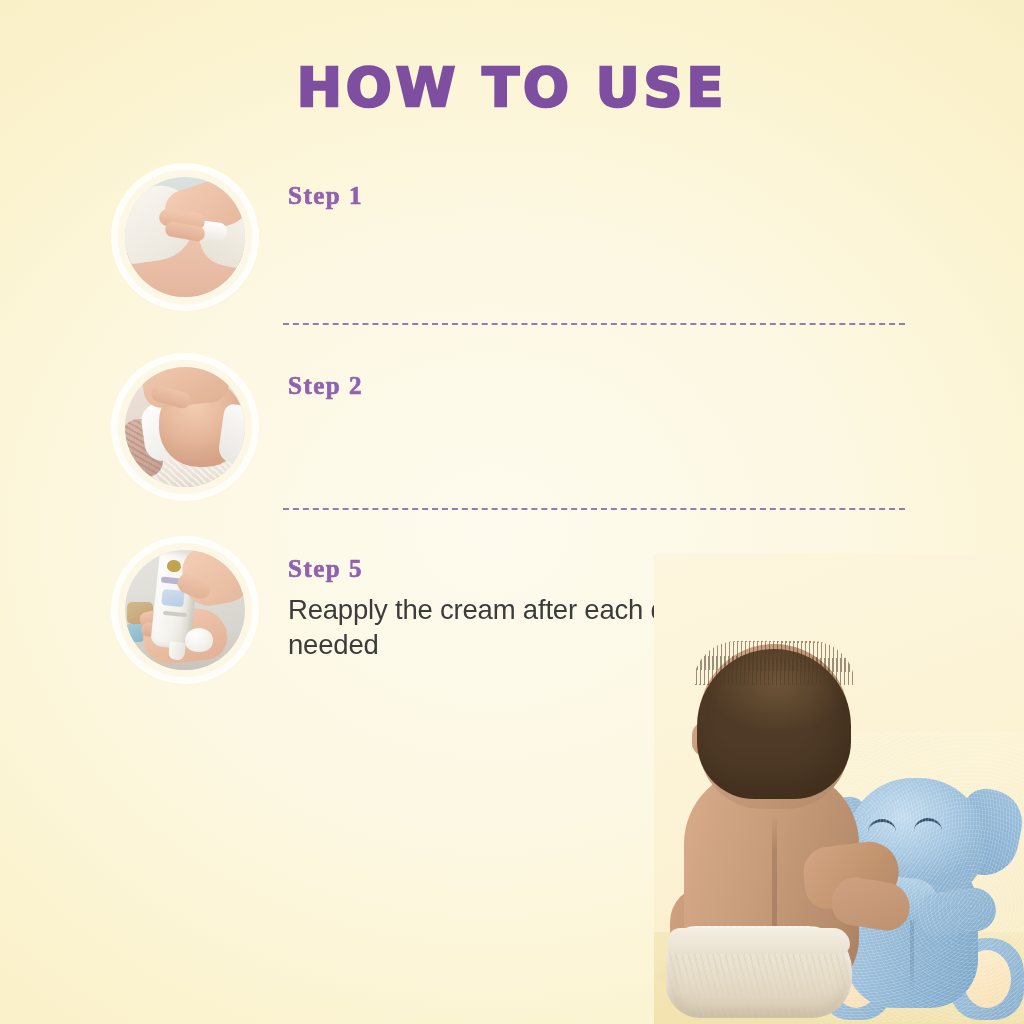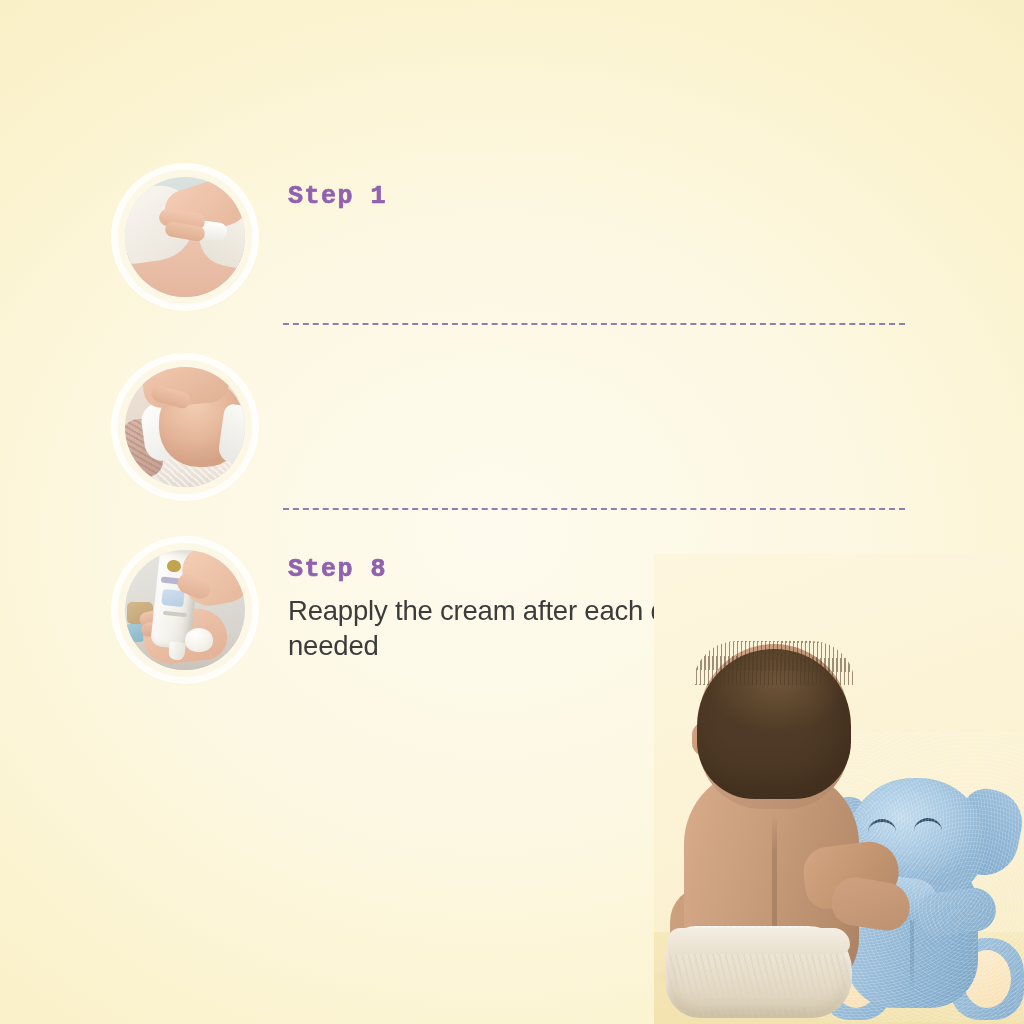--- a/index.html
+++ b/index.html
@@ -58,21 +58,21 @@
     overflow:hidden;
   }
 
   .step-text {
     position:absolute;
     left:170px;
     top:12px;
     width:640px;
   }
   .step-label {
-    font-family:Liberation Mono, monospace;
+    font-family:Liberation Serif, serif;
     font-size:25px;
     font-weight:bold;
     letter-spacing:1.5px;
     color:#9061ae;
     -webkit-text-stroke:0.7px #9061ae;
     paint-order:stroke fill;
     margin-bottom:9px;
   }
   .step-desc {
     font-size:27.5px;
@@ -353,20 +353,21 @@
   #t3-fing2 { left:16px; top:70px; width:52px; height:14px; border-radius:8px;
              background:linear-gradient(180deg,#edc3aa,#dcab8f); transform:rotate(-8deg); }
   #t3-blob { left:60px; top:78px; width:28px; height:24px; border-radius:50% 50% 45% 45%;
              background:radial-gradient(ellipse at 35% 28%, #ffffff 0%, #f3f1ea 60%, #e2dfd6 100%); }
 </style>
 </head>
 <body>
 
 <div id="page">
 
+  <div id="title">HOW TO USE</div>
 
   <div class="step-row" id="step-row-1">
     <div class="thumb-wrap">
       <div class="thumb">
         <div class="ph" id="t1-bg"></div>
         <div class="ph" id="t1-skin"></div>
         <div class="ph" id="t1-cloth-l"></div>
         <div class="ph" id="t1-cloth-r"></div>
         <div class="ph" id="t1-hand"></div>
         <div class="ph" id="t1-wipe"></div>
@@ -388,20 +389,21 @@
         <div class="ph" id="t2-towel"></div>
         <div class="ph" id="t2-knit"></div>
         <div class="ph" id="t2-diaper-l"></div>
         <div class="ph" id="t2-bottom"></div>
         <div class="ph" id="t2-diaper-r"></div>
         <div class="ph" id="t2-hand"></div>
         <div class="ph" id="t2-finger"></div>
       </div>
     </div>
     <div class="step-text">
+      <div class="step-label">Step 2</div>
     </div>
   </div>
 
   <div class="divider" id="divider-2"></div>
 
   <div class="step-row" id="step-row-3">
     <div class="thumb-wrap">
       <div class="thumb">
         <div class="ph" id="t3-bg"></div>
         <div class="ph" id="t3-counter"></div>
@@ -415,21 +417,21 @@
         <div class="ph" id="t3-label-a"></div>
         <div class="ph" id="t3-label-b"></div>
         <div class="ph" id="t3-label-c"></div>
         <div class="ph" id="t3-tube-cap"></div>
         <div class="ph" id="t3-hand-top"></div>
         <div class="ph" id="t3-thumb"></div>
         <div class="ph" id="t3-blob"></div>
       </div>
     </div>
     <div class="step-text">
-      <div class="step-label">Step 8</div>
+      <div class="step-label">Step 5</div>
       <div class="step-desc">Reapply the cream after each diaper change or as needed</div>
     </div>
   </div>
 
   <div id="photo">
     <div id="photo-bg"></div>
     <div id="photo-floor"></div>
     <div id="photo-shadow"></div>
 
     <div id="eleph">

